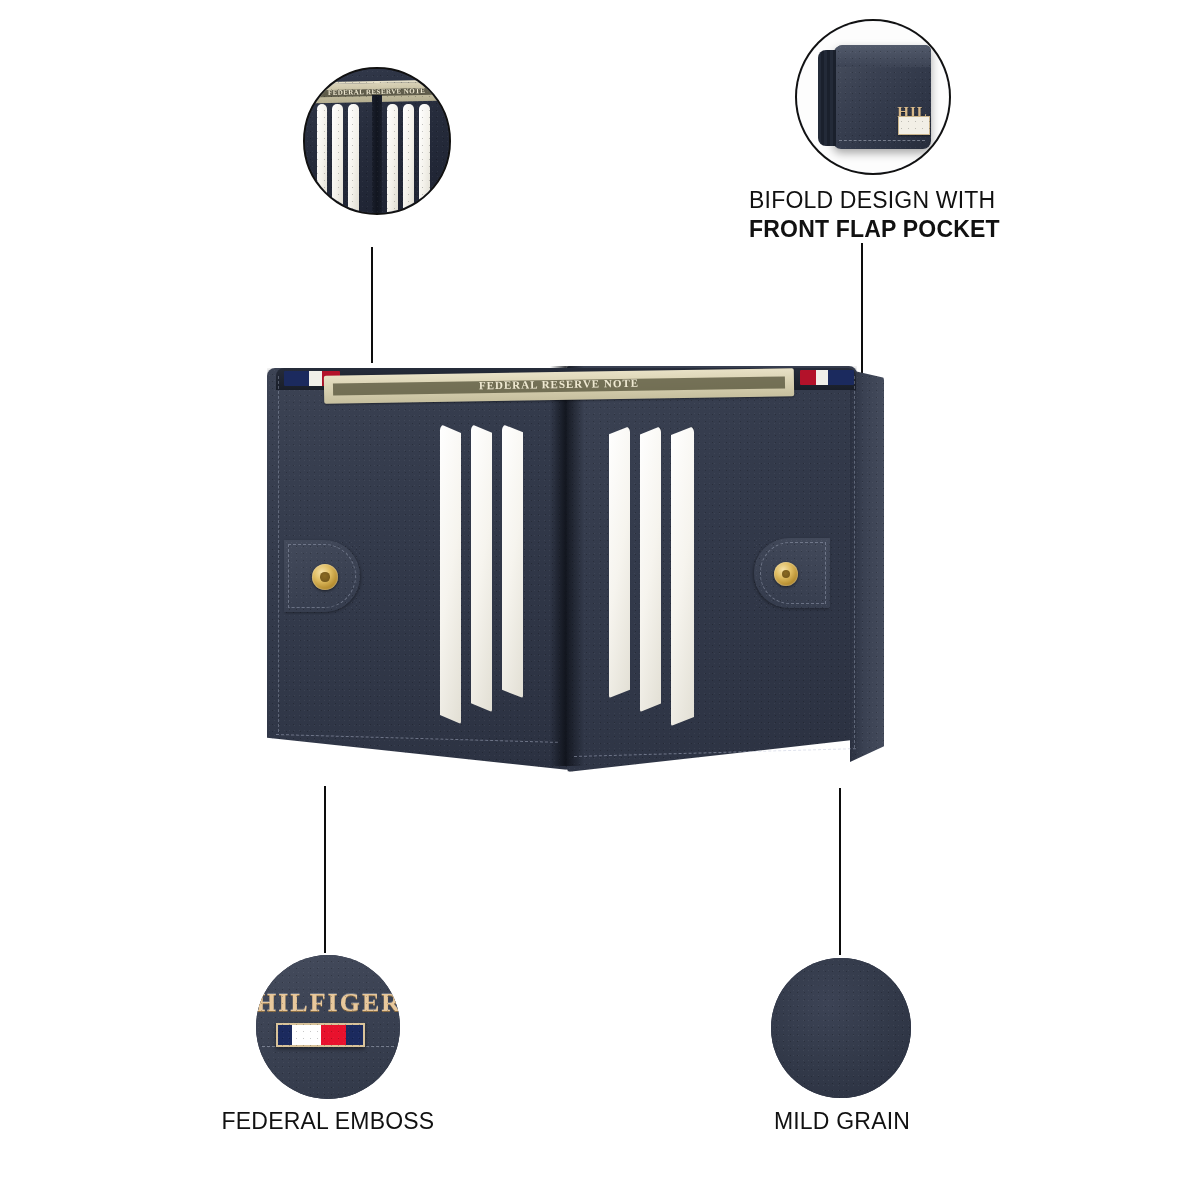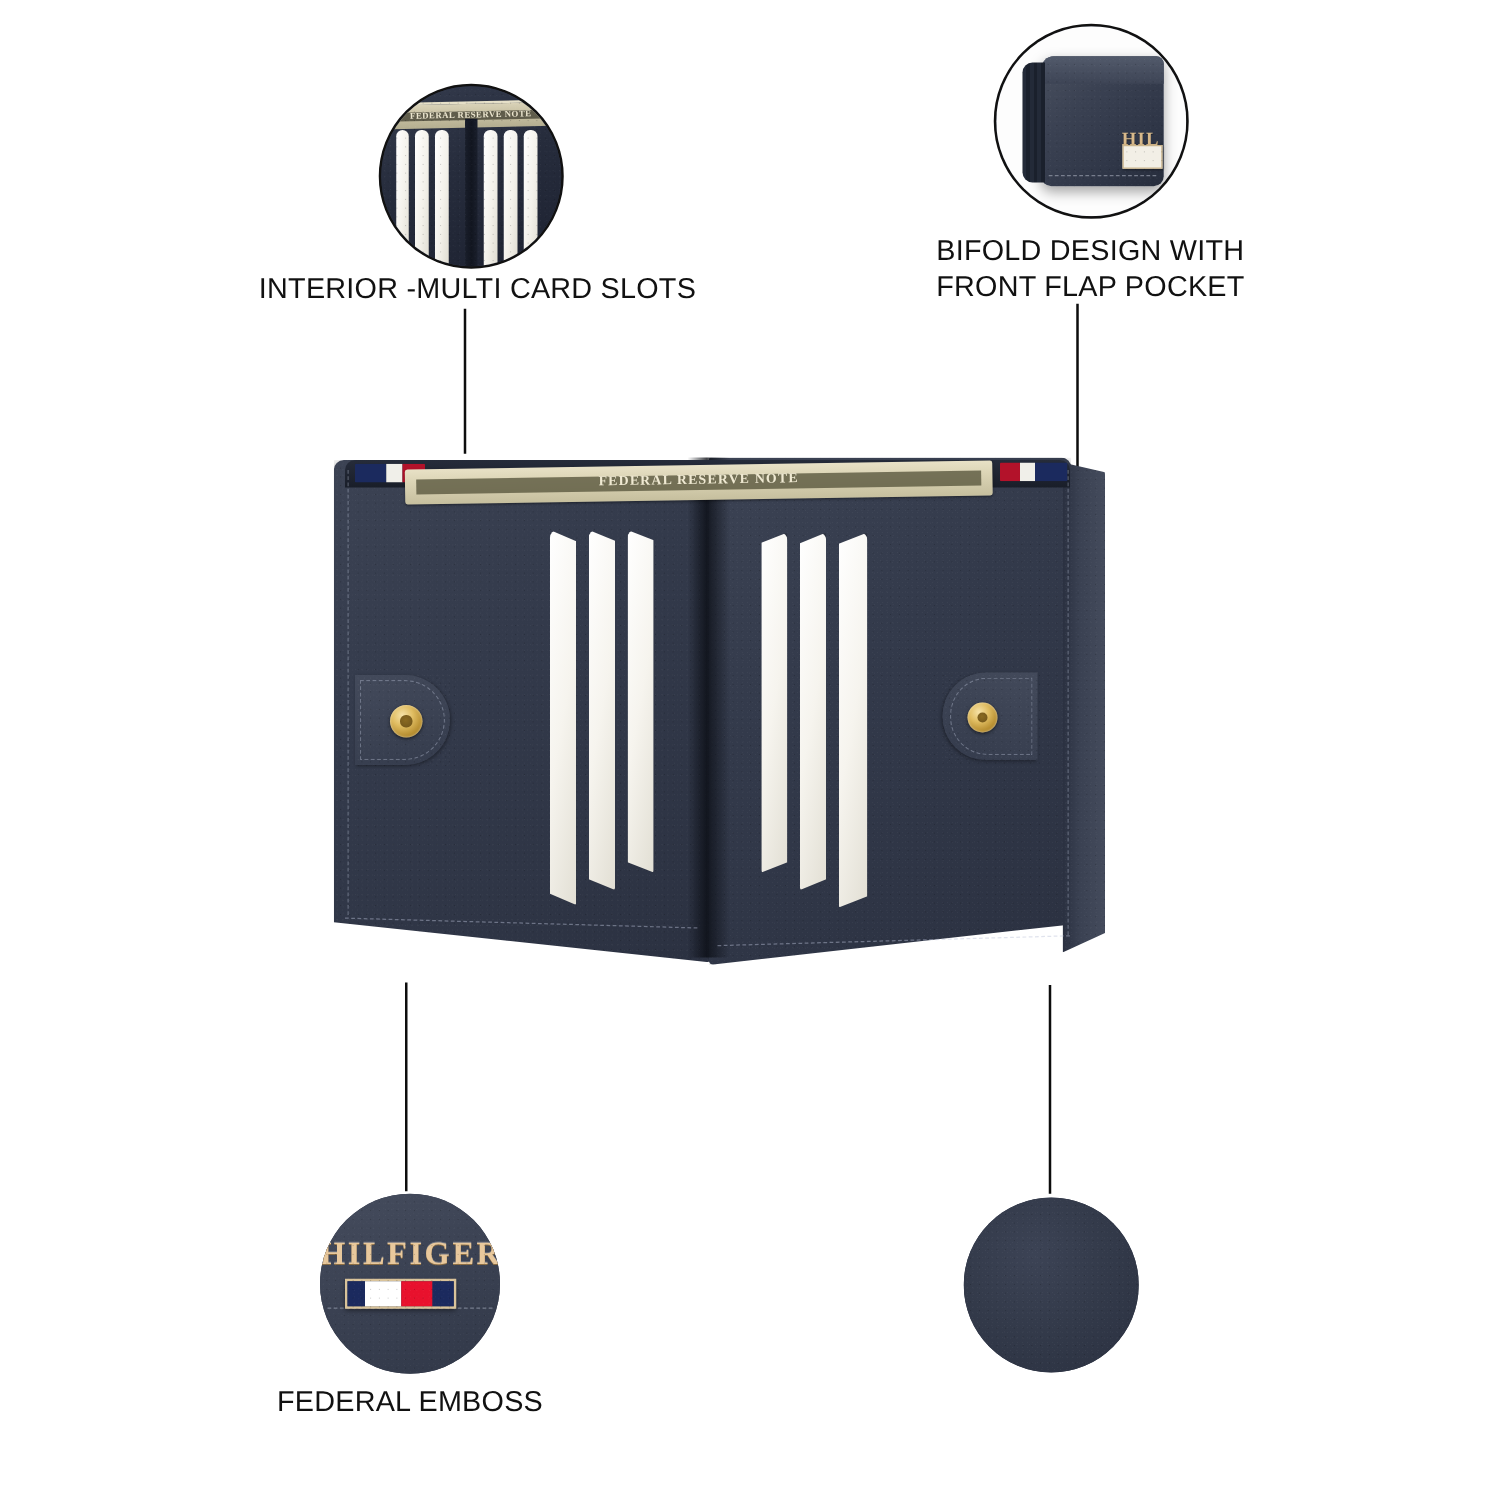--- a/index.html
+++ b/index.html
@@ -262,38 +262,37 @@
     <div class="spine"></div>
     <div class="slot" style="left:8%;  width:7.5%;"></div>
     <div class="slot" style="left:19%; width:7.5%;"></div>
     <div class="slot" style="left:30%; width:7.5%;"></div>
     <div class="slot" style="left:57%; width:7.5%;"></div>
     <div class="slot" style="left:68%; width:7.5%;"></div>
     <div class="slot" style="left:79%; width:7.5%;"></div>
     <div class="grain"></div>
   </div>
 
-  <div class="callout-label ct-center" style="left:382px; top:215px; width:420px;">INTERIOR -MULTI CARD SLOTS</div>
 
   <div class="leader" style="left:371px; top:247px; height:116px;"></div>
 
   <div class="bubble ring" id="b2" style="left:795px; top:19px; width:156px; height:156px;">
     <div class="white-bg"></div>
     <div class="body">
       <div class="flap"></div>
       <div class="stitch-b"></div>
       <div class="logo-hil">HIL</div>
       <div class="clip"></div>
       <div class="grain"></div>
     </div>
     <div class="gusset"></div>
   </div>
 
   <div class="callout-label ct-left" style="left:749px; top:185px;">BIFOLD DESIGN WITH</div>
-  <div class="callout-label ct-left" style="left:749px; top:214px;">FRONT FLAP POCKET</div>
+  <div class="callout-label ct-left" style="left:749px; top:214px;font-weight:bold;">FRONT FLAP POCKET</div>
 
   <div class="leader" style="left:861px; top:243px; height:133px;"></div>
 
   <div id="wallet" style="left:262px; top:362px; width:628px; height:430px;">
 
     <div class="w-leaf" style="left:5px; top:6px; width:302px; height:402px;
                 border-radius:8px 2px 4px 10px;
                 clip-path: polygon(0 0, 100% 0, 100% 100%, 0 92%);
                 box-shadow:-3px 3px 9px rgba(0,0,0,.30);">
       <div class="grain"></div>
@@ -407,14 +406,15 @@
 
   <div class="callout-label ct-center" style="left:328px; top:1106px; width:420px;">FEDERAL EMBOSS</div>
 
   <div class="leader" style="left:839px; top:788px; height:167px;"></div>
 
   <div class="bubble" id="b4" style="left:771px; top:958px; width:140px; height:140px;">
     <div class="tex"></div>
     <div class="grain"></div>
   </div>
 
+  <div class="callout-label ct-center" style="left:842px; top:1106px; width:400px;">MILD GRAIN</div>
 
 </div>
 
 </body></html>

